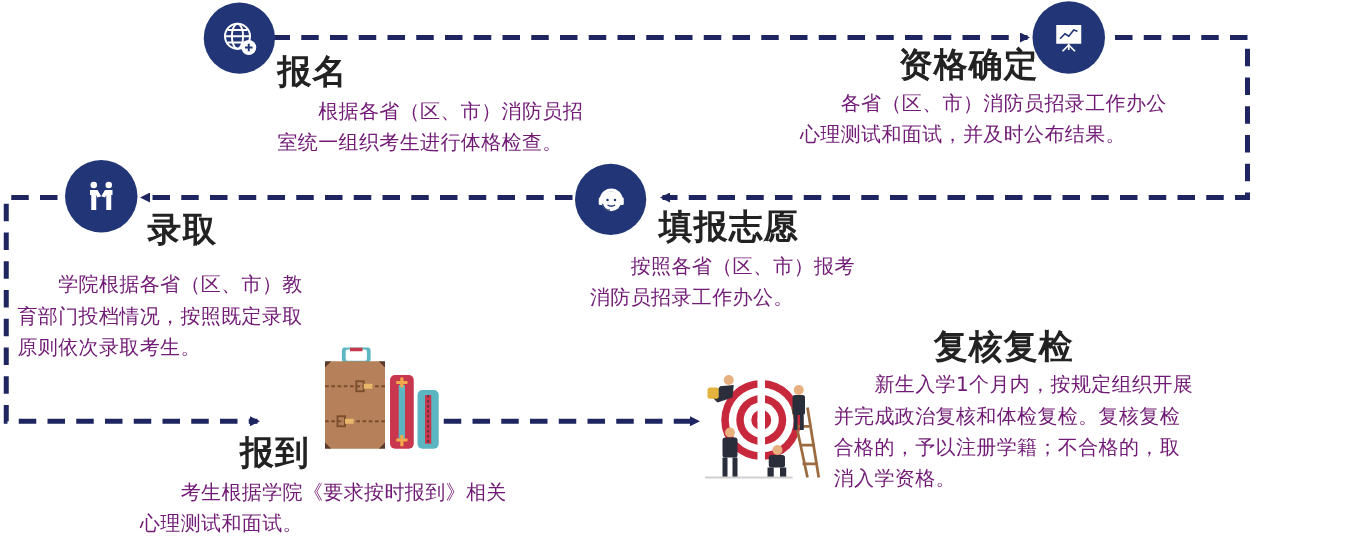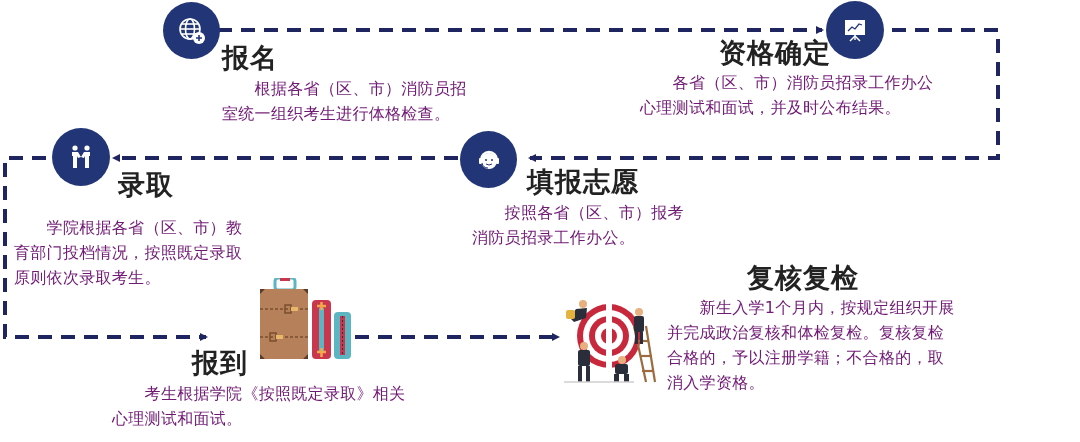--- a/index.html
+++ b/index.html
@@ -111,21 +111,21 @@
       <rect x="18" y="57" width="7" height="4" fill="#e8b76a"></rect>
       <rect x="54" y="22" width="19" height="59" rx="4" fill="#c8374d"></rect>
       <rect x="61" y="30" width="5" height="44" fill="#5bb6c1"></rect>
       <path d="M63.5,24 v8 M59,28 h9 M63.5,70 v9 M59,74 h9" stroke="#f2a94b" stroke-width="2.5"></path>
       <rect x="76" y="34" width="17" height="47" rx="4" fill="#5bb6c1"></rect>
       <rect x="82" y="38" width="5" height="39" fill="#c8374d"></rect>
       <line x1="84.5" y1="38" x2="84.5" y2="77" stroke="#333" stroke-width="1" stroke-dasharray="2 2"></line>
     </svg>
   </div>
   <div class="title" style="left:192px; top:349px;">报到</div>
-  <div class="desc" style="left:112px; top:381px;"><div>　　考生根据学院《按照既定录取》相关</div><div>心理测试和面试。</div></div>
+  <div class="desc" style="left:112px; top:381px;"><div>　　考生根据学院《要求按时报到》相关</div><div>心理测试和面试。</div></div>
 
   <div class="illus" style="left:562px; top:296px; width:95px; height:88px;">
     <svg width="95" height="88" viewBox="0 0 95 88">
       <g>
         <circle cx="47" cy="40" r="32" fill="#c8283c"></circle>
         <circle cx="47" cy="40" r="26" fill="#ffffff"></circle>
         <circle cx="47" cy="40" r="20" fill="#c8283c"></circle>
         <circle cx="47" cy="40" r="14" fill="#ffffff"></circle>
         <circle cx="47" cy="40" r="8" fill="#c8283c"></circle>
         <circle cx="47" cy="40" r="3" fill="#ffffff"></circle>

